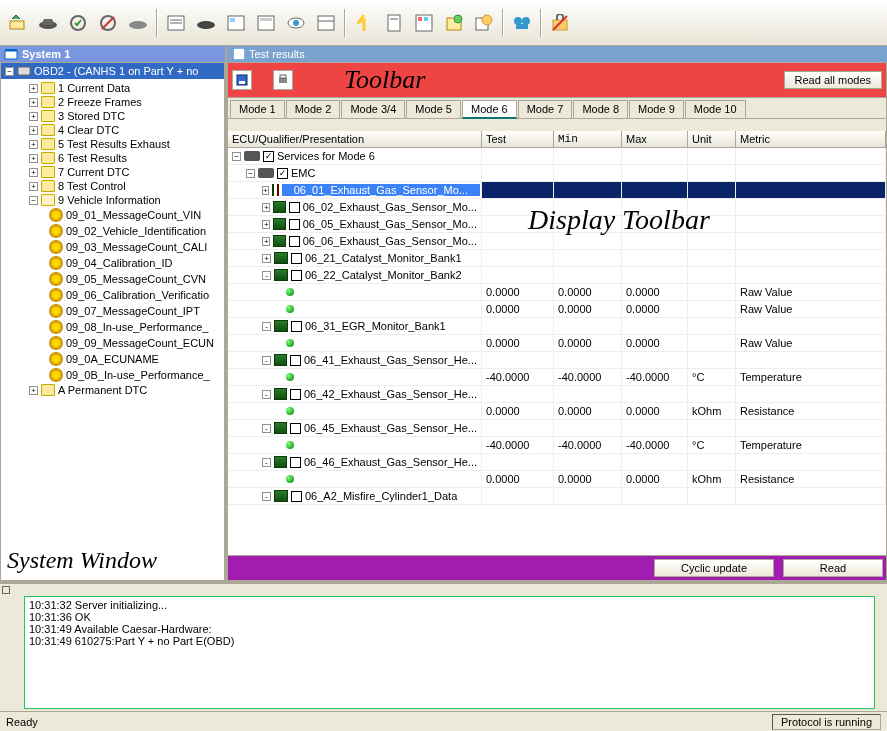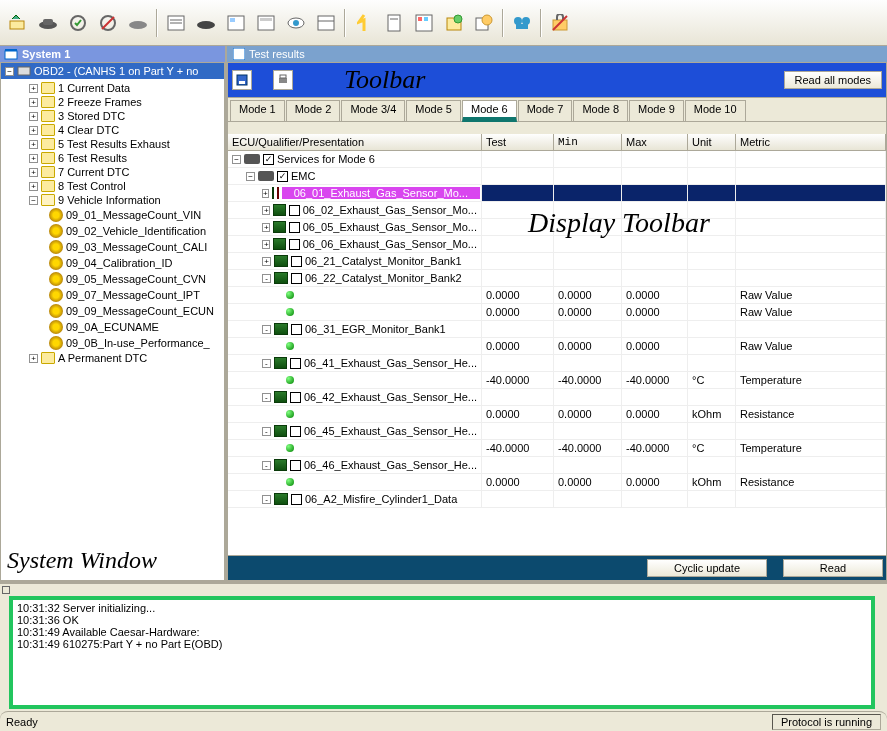--- a/index.html
+++ b/index.html
@@ -16,26 +16,26 @@
 .tree-item { display: flex; align-items: center; gap: 3px; padding: 1px 0; cursor: pointer; white-space: nowrap; }
 .tree-item.child { padding-left: 24px; }
 .tree-item.grandchild { padding-left: 44px; }
 .exp { width: 9px; height: 9px; border: 1px solid #919191; background: #fff; font-size: 8px; line-height: 7px; text-align: center; color: #000; }
 .fold { width: 14px; height: 12px; background: #fceb9f; border: 1px solid #c9a800; border-radius: 1px; }
 .fold.open { background: #fff3c2; }
 .gear { width: 14px; height: 14px; background: radial-gradient(circle,#ffd700 30%,#b8860b 70%); border-radius: 50%; }
 .cursive { font-family: 'Brush Script MT', cursive; font-size: 24px; font-style: italic; }
 .right-panel { flex: 1; display: flex; flex-direction: column; justify-content: center; }
 .right-title { background: #7ba2ce; color: #fff; padding: 2px 6px; display: flex; align-items: center; gap: 4px; }
-.right-htb { background: #1d4ed8; border: 1px solid #aca899; padding: 2px 4px; display: flex; align-items: center; gap: 21px; }
+.right-htb { background: #ef4444; border: 1px solid #aca899; padding: 2px 4px; display: flex; align-items: center; gap: 21px; }
 .tb-small { width: 20px; height: 20px; border: 1px solid #aca899; background: #fff; cursor: pointer; display: flex; align-items: center; justify-content: center; }
 .btn { background: linear-gradient(#fff,#ece9d8); border: 1px solid #aca899; padding: 2px 10px; cursor: pointer; font-size: 11px; }
 .tabs { display: flex; background: #ece9d8; border: 1px solid #aca899; border-top: none; padding-top: 2px; padding-left: 2px; }
 .tab { border: 1px solid #aca899; border-bottom: none; padding: 2px 8px; background: #ece9d8; cursor: pointer; margin-right: 1px; font-size: 11px; }
-.tab.active { background: #fff; border-bottom: 5px solid #0f766e; margin-bottom: -1px; }
+.tab.active { background: #fff; border-bottom: 2px solid #0f766e; margin-bottom: -1px; }
 .grid-head { display: flex; background: #ece9d8; border: 1px solid #aca899; border-top: none; }
 .gh { border-right: 1px solid #aca899; padding: 2px 4px; background: linear-gradient(#fefefe,#e8e5d6); font-size: 11px; margin-top: 12px; }
 .gh.c0 { width: 254px; }
 .gh.c1 { width: 72px; }
 .gh.c2 { width: 68px; font-family: Liberation Mono, monospace; }
 .gh.c3 { width: 66px; }
 .gh.c4 { width: 48px; }
 .gh.c5 { flex: 1; }
 .grid-body { flex: 1; background: #fff; border: 1px solid #aca899; border-top: none; overflow-y: auto; position: relative; }
 .gr { display: flex; border-bottom: 1px solid #eee; height: 17px; align-items: center; }
@@ -45,24 +45,24 @@
 .gc.c2 { width: 68px; }
 .gc.c3 { width: 66px; }
 .gc.c4 { width: 48px; }
 .gc.c5 { flex: 1; }
 .gr.sel .gc.c1,.gr.sel .gc.c2,.gr.sel .gc.c3,.gr.sel .gc.c4,.gr.sel .gc.c5 { background: #0a246a; }
 .chk { width: 11px; height: 11px; border: 1px solid #000; background: #fff; display: inline-flex; align-items: center; justify-content: center; font-size: 9px; }
 .sq-red { width: 12px; height: 12px; background: #c00; border: 1px solid #600; }
 .sq-grn { width: 14px; height: 12px; background: linear-gradient(#2a7a2a,#0f4f0f); border: 1px solid #0a3a0a; }
 .dot-g { width: 8px; height: 8px; border-radius: 50%; background: radial-gradient(circle at 30% 30%,#7fff7f,#008000); }
 .car-icon { width: 16px; height: 10px; background: #555; border-radius: 2px; position: relative; }
-.grid-foot { display: flex; justify-content: flex-end; background: #0c4a6e; border: 1px solid #aca899; border-top: none; padding: 3px; gap: 16px; }
+.grid-foot { display: flex; justify-content: flex-end; background: #a21caf; border: 1px solid #aca899; border-top: none; padding: 3px; gap: 9px; }
 .bottom { height: 130px; border-top: 3px solid #aca899; display: flex; flex-direction: column; }
-.log-area { flex: 1; background: #fff; border: 4px solid #22c55e; margin: 2px 12px 2px 9px; padding: 2px 4px; font-size: 11px; position: relative; }
-.status-bar { height: 20px; background: #ece9d8; border-top: 1px solid #aca899; display: flex; justify-content: space-between; align-items: center; padding: 0 6px; font-size: 11px; border-radius: 8px; }
+.log-area { flex: 1; background: #fff; border: 1px solid #22c55e; margin: 2px 12px 2px 24px; padding: 2px 4px; font-size: 11px; position: relative; }
+.status-bar { height: 20px; background: #ece9d8; border-top: 1px solid #aca899; display: flex; justify-content: space-between; align-items: center; padding: 0 6px; font-size: 11px; }
 .status-cell { border: 1px inset #aca899; padding: 1px 8px; }
 svg { display: block; }
 </style>
 </head>
 <body>
 
 <div class="toolbar-main">
   <div class="tb-btn">
       <svg width="20" height="16">
         <rect x="2" y="6" width="14" height="8" fill="#fceb9f" stroke="#b8860b"></rect>
@@ -257,21 +257,29 @@
           <div class="tree-item grandchild">
             <span class="gear"></span>
             <span>09_04_Calibration_ID</span>
           </div>
           <div class="tree-item grandchild">
             <span class="gear"></span>
             <span>09_05_MessageCount_CVN</span>
           </div>
           <div class="tree-item grandchild">
             <span class="gear"></span>
+            <span>09_06_Calibration_Verificatio</span>
+          </div>
+          <div class="tree-item grandchild">
+            <span class="gear"></span>
             <span>09_07_MessageCount_IPT</span>
+          </div>
+          <div class="tree-item grandchild">
+            <span class="gear"></span>
+            <span>09_08_In-use_Performance_</span>
           </div>
           <div class="tree-item grandchild">
             <span class="gear"></span>
             <span>09_09_MessageCount_ECUN</span>
           </div>
           <div class="tree-item grandchild">
             <span class="gear"></span>
             <span>09_0A_ECUNAME</span>
           </div>
           <div class="tree-item grandchild">
@@ -357,21 +365,21 @@
           <div class="gc c2"></div>
           <div class="gc c3"></div>
           <div class="gc c4"></div>
           <div class="gc c5"></div>
         </div>
         <div class="gr sel">
           <div class="gc c0" style="gap:3px;padding-left:34px">
             <span class="exp">+</span>
             <span class="sq-grn"></span>
             <span class="sq-red"></span>
-            <span style="background:#d946ef;color:#fff;padding:0 12px">06_01_Exhaust_Gas_Sensor_Mo...</span>
+            <span style="background:#3b82f6;color:#fff;padding:0 12px">06_01_Exhaust_Gas_Sensor_Mo...</span>
           </div>
           <div class="gc c1"></div>
           <div class="gc c2"></div>
           <div class="gc c3"></div>
           <div class="gc c4"></div>
           <div class="gc c5"></div>
         </div>
         <div class="gr">
           <div class="gc c0" style="gap:3px;padding-left:34px">
             <span class="exp">+</span>

